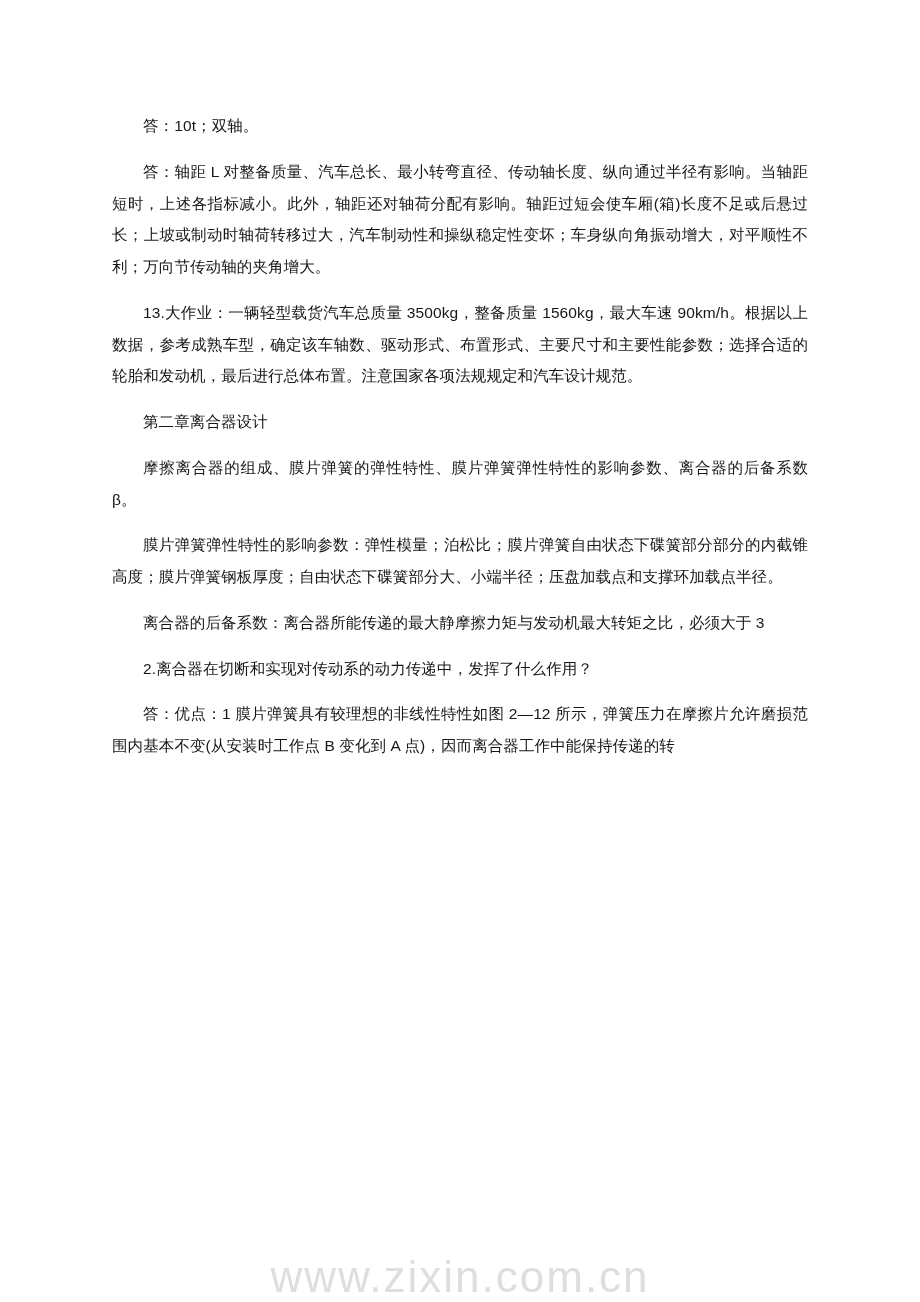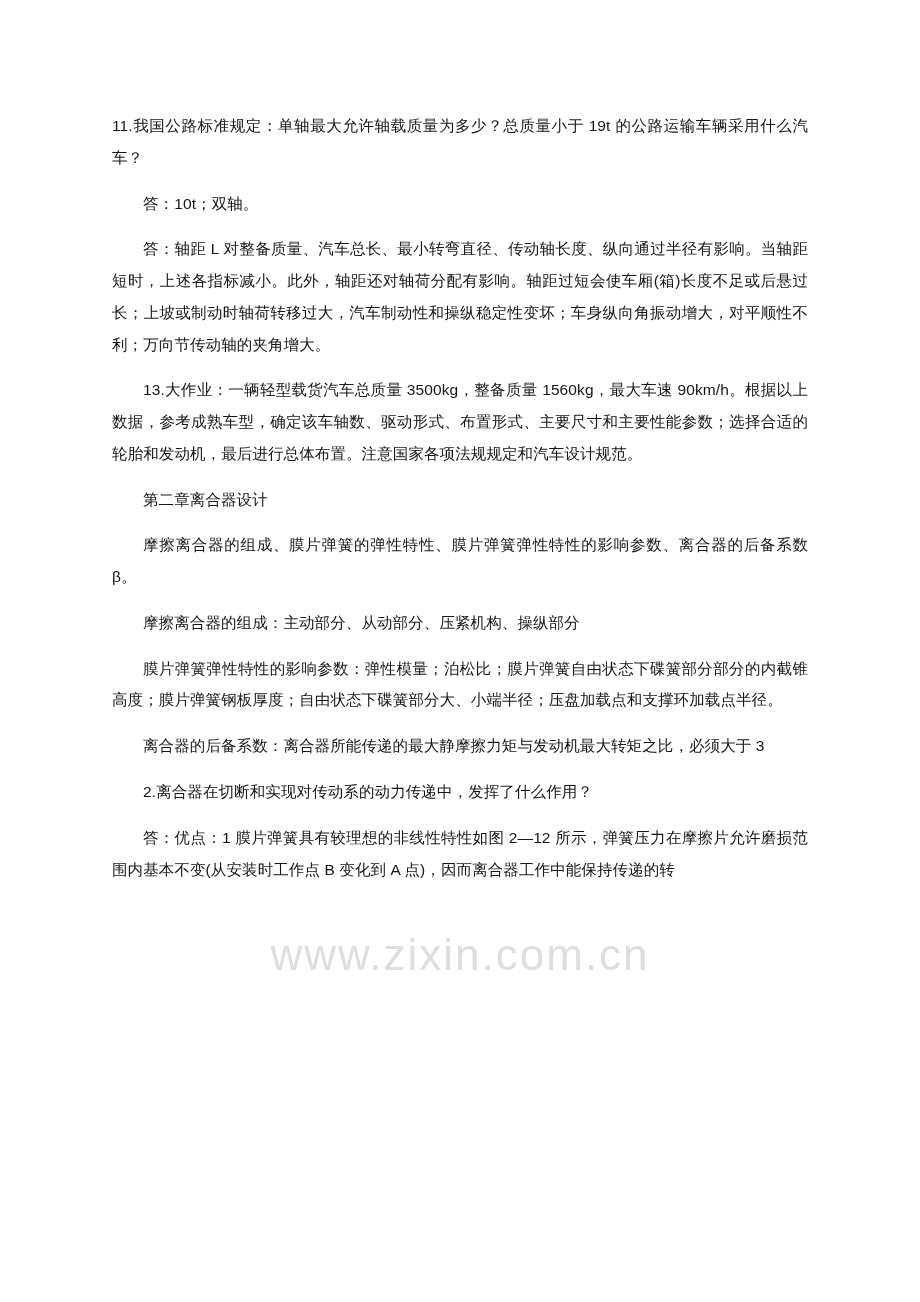--- a/index.html
+++ b/index.html
@@ -38,21 +38,21 @@
     text-indent: 0;
   }
   .watermark {
     position: absolute;
     left: 0;
     top: 0;
     width: 920px;
     height: 1302px;
     pointer-events: none;
     display: flex;
-    align-items: center;
+    align-items: flex-end;
     justify-content: center;
   }
   .watermark-text {
     margin-top: 608px;
     font-size: 44px;
     letter-spacing: 2px;
     color: #d9d9d9;
     font-family: "Liberation Sans", sans-serif;
     opacity: 0.85;
     white-space: nowrap;
@@ -60,24 +60,22 @@
   }
 </style>
 </head>
 <body>
 
 <div class="page">
   <div class="watermark">
     <div class="watermark-text">www.zixin.com.cn</div>
   </div>
 
-  <p class="para noindent">11.我国公路标准规定：单轴最大允许轴载质量为多少？总质量小于 19t 的公路运输车辆采用什么汽车？</p>
   <p class="para indent">答：10t；双轴。</p>
   <p class="para indent">答：轴距 L 对整备质量、汽车总长、最小转弯直径、传动轴长度、纵向通过半径有影响。当轴距短时，上述各指标减小。此外，轴距还对轴荷分配有影响。轴距过短会使车厢(箱)长度不足或后悬过长；上坡或制动时轴荷转移过大，汽车制动性和操纵稳定性变坏；车身纵向角振动增大，对平顺性不利；万向节传动轴的夹角增大。</p>
   <p class="para indent">13.大作业：一辆轻型载货汽车总质量 3500kg，整备质量 1560kg，最大车速 90km/h。根据以上数据，参考成熟车型，确定该车轴数、驱动形式、布置形式、主要尺寸和主要性能参数；选择合适的轮胎和发动机，最后进行总体布置。注意国家各项法规规定和汽车设计规范。</p>
   <p class="para indent">第二章离合器设计</p>
   <p class="para indent">摩擦离合器的组成、膜片弹簧的弹性特性、膜片弹簧弹性特性的影响参数、离合器的后备系数 β。</p>
-  <p class="para indent">摩擦离合器的组成：主动部分、从动部分、压紧机构、操纵部分</p>
   <p class="para indent">膜片弹簧弹性特性的影响参数：弹性模量；泊松比；膜片弹簧自由状态下碟簧部分部分的内截锥高度；膜片弹簧钢板厚度；自由状态下碟簧部分大、小端半径；压盘加载点和支撑环加载点半径。</p>
   <p class="para indent">离合器的后备系数：离合器所能传递的最大静摩擦力矩与发动机最大转矩之比，必须大于 3</p>
   <p class="para indent">2.离合器在切断和实现对传动系的动力传递中，发挥了什么作用？</p>
   <p class="para indent">答：优点：1 膜片弹簧具有较理想的非线性特性如图 2—12 所示，弹簧压力在摩擦片允许磨损范围内基本不变(从安装时工作点 B 变化到 A 点)，因而离合器工作中能保持传递的转</p>
 </div>
 
 </body></html>

